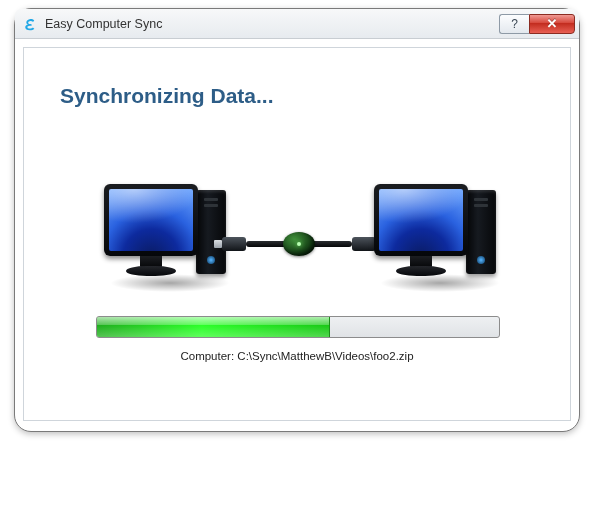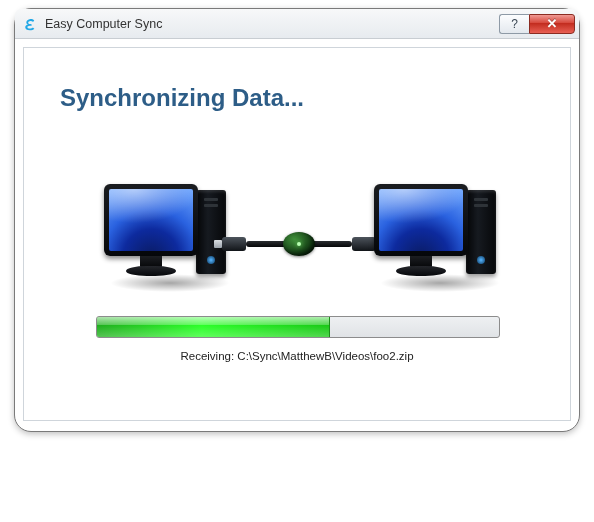--- a/index.html
+++ b/index.html
@@ -64,21 +64,21 @@
   .client {
     position:absolute;
     left:8px; right:8px; top:38px; bottom:10px;
     border:1px solid #cfd5db;
     background:#fff;
   }
   .heading {
     position:absolute;
     left: 36px; top: 36px;
     font-family: "Segoe UI", Tahoma, sans-serif;
-    font-size: 24px;
+    font-size: 21px;
     color: #2d5d87;
     font-weight: 600;
     text-align: right;
   }
   .illustration {
     position:absolute;
     left: 80px; top: 126px;
     width: 390px; height: 130px;
   }
   
@@ -248,17 +248,17 @@
         <div class="stand"></div>
         <div class="base"></div>
       </div>
     </div>
 
     <div class="progress">
       <div class="progress-fill" style="width:58%"></div>
     </div>
 
     <div class="status">
-      <span>Receiving: </span><span>C:\Sync\MatthewB\Videos\foo2.zip</span>
+      <span>Computer: </span><span>C:\Sync\MatthewB\Videos\foo2.zip</span>
     </div>
 
   </div>
 </div>
 
 </body></html>

